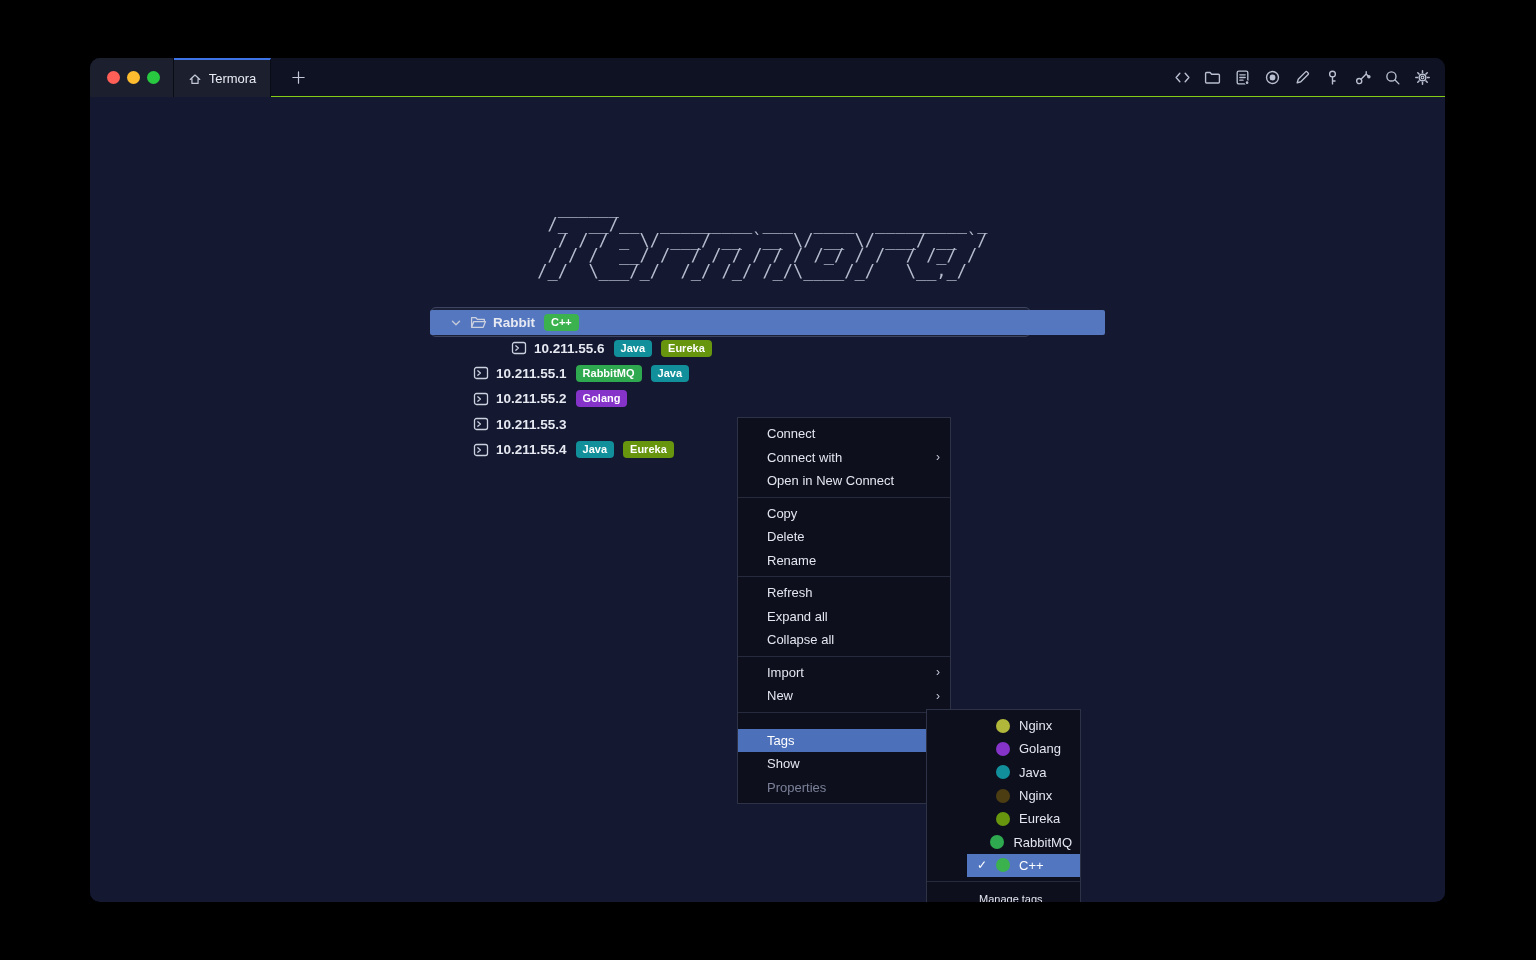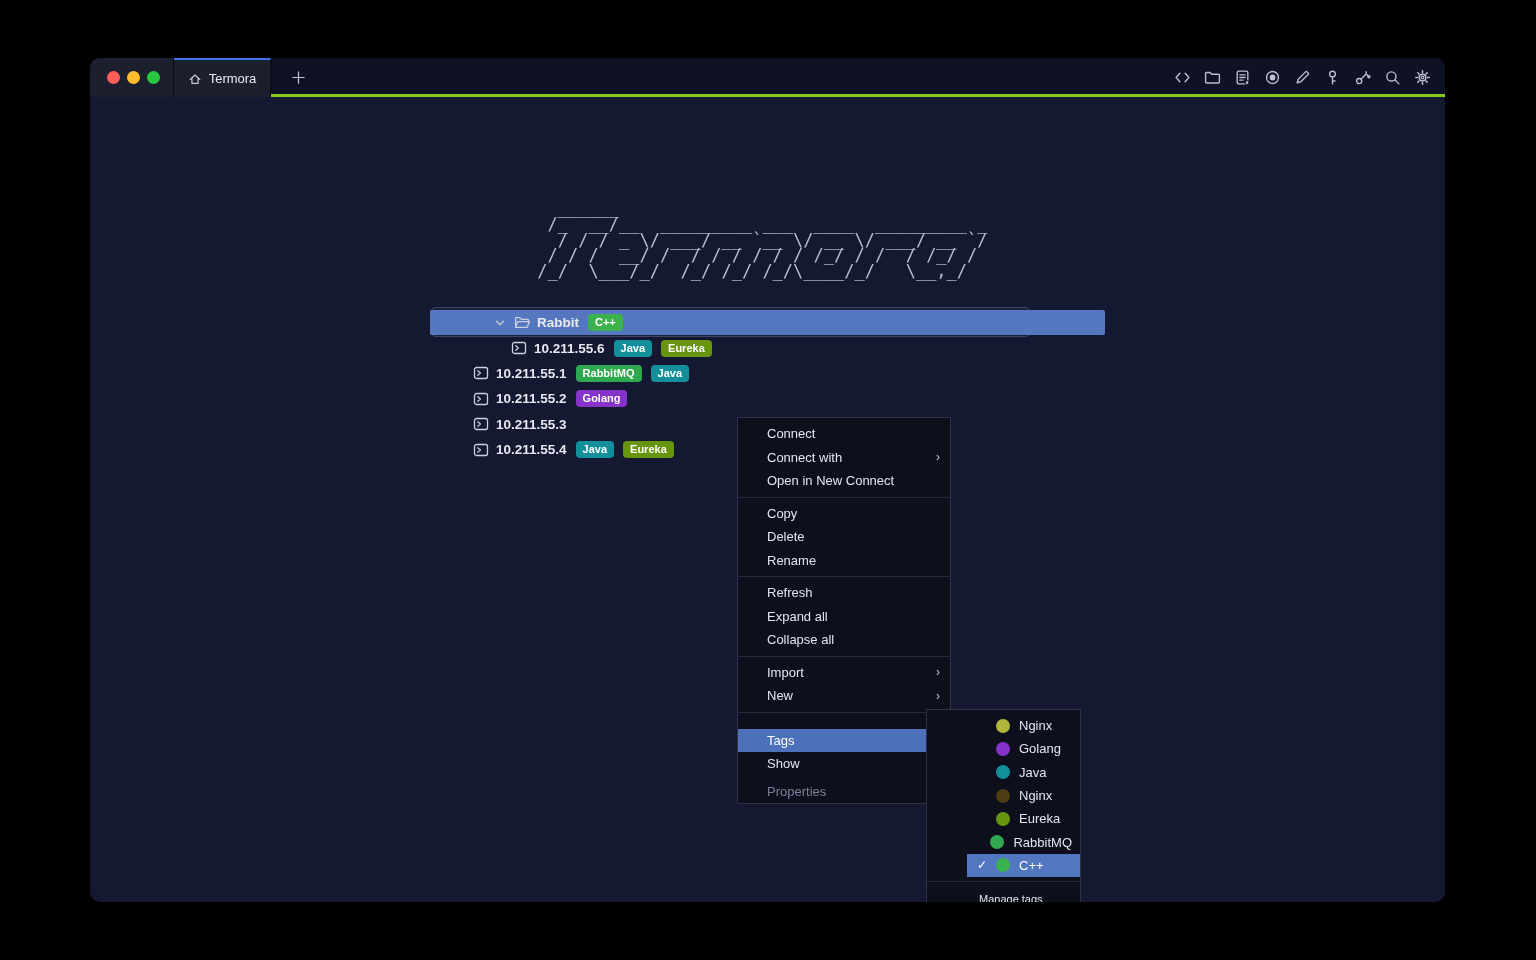--- a/index.html
+++ b/index.html
@@ -4,21 +4,21 @@
 <style>
   * { margin:0; padding:0; box-sizing:border-box; }
   html,body { width:1536px; height:960px; background:#000; font-family:"Liberation Sans", sans-serif; }
   .stage { position:relative; width:1536px; height:960px; background:#000; overflow:hidden; }
 
   .window { position:absolute; left:90px; top:58px; width:1355px; height:844px;
             background:#141830; border-radius:10px; overflow:hidden;
             box-shadow:0 24px 70px rgba(0,0,0,.65); }
 
   
-  .titlebar { position:relative; height:39px; background:#0f1222; border-bottom:3px solid #84cc16; }
+  .titlebar { position:relative; height:39px; background:#0f1222; border-bottom:1px solid #84cc16; }
   .traffic { position:absolute; left:0; top:0; width:84px; height:39px; background:#1b1f2e;
              border-right:1px solid #090b15; display:flex; align-items:center; padding-left:17px; gap:7px; }
   .dot { width:13px; height:13px; border-radius:50%; }
   .tab { position:absolute; left:84px; top:0; width:97px; height:39px; background:#1b1f2e;
          border-top:2px solid #3d74e8; border-right:1px solid #090b15;
          display:flex; align-items:center; justify-content:center; gap:7px; color:#e9ebf4; font-size:13px; }
   .tab svg { color:#c3c8d8; }
   .tab-add { position:absolute; left:188px; top:0; width:40px; height:39px; display:flex; align-items:center;
              justify-content:center; color:#c3c8d8; cursor:pointer; }
   .tb-icons { position:absolute; right:14px; top:0; height:39px; display:flex; align-items:center; gap:12px; }
@@ -46,21 +46,21 @@
   .tlabel { white-space:nowrap; }
   .badge { margin-left:9px; padding:2px 7px; border-radius:4px; font-size:11px; font-weight:700; color:#fff; line-height:13px; }
 
   
   .menu { position:absolute; background:#0d0f1c; border:1px solid #2e3247; padding:4px 0; z-index:10; }
   .ctx { left:647px; top:320px; width:214px; }
   .mi { height:23.5px; display:flex; align-items:center; padding:0 10px 0 29px; color:#e3e6ef; font-size:13px; position:relative; cursor:pointer; }
   .mi .sub { margin-left:auto; color:#c3c8d8; font-size:12px; }
   .mi.hl { background:#4d70ba; color:#fff;margin-top:16px; }
   .mi.hl .sub { color:#fff; }
-  .mi.disabled { color:#7b8198; cursor:default;align-items:flex-end; }
+  .mi.disabled { color:#7b8198; cursor:default; }
   .msep { border-top:1px solid #262a3c; margin:4px 0; }
 
   .submenu { left:836px; top:612px; width:155px; z-index:11; }
   .tag-mi { height:23.3px; display:flex; align-items:center; padding:0 8px; color:#e3e6ef; font-size:13px; cursor:pointer;margin-left:40px; }
   .tag-mi.hl { background:#5276c0; color:#fff; }
   .tag-check { width:14px; margin-right:7px; font-size:12px; color:#fff; text-align:center; }
   .tag-dot { width:14px; height:14px; border-radius:50%; margin-right:9px; flex:0 0 auto; }
   .manage { height:26px; display:flex; align-items:center; padding-left:52px; color:#e3e6ef; font-size:11px; cursor:pointer; }
 </style>
 </head>
@@ -175,21 +175,21 @@
           <svg width="20" height="20" viewBox="0 0 20 20" fill="none" stroke="currentColor" stroke-width="1.4" stroke-linecap="round" stroke-linejoin="round">
               <path d="M3 7.5h6v6M11 5.5v6h6"></path>
             </svg>
         </span>
       </div>
 
       <div class="tree">
 
 
 
-        <div class="trow selected" style="padding-left:64px">
+        <div class="trow selected" style="padding-left:20px">
           <span class="chev">
               <svg width="12" height="12" viewBox="0 0 12 12" fill="none" stroke="currentColor" stroke-width="1.4" stroke-linecap="round" stroke-linejoin="round">
                 <path d="M2.5 4.2L6 7.8l3.5-3.6"></path>
               </svg>
             </span>
           <span class="ticon">
               <svg width="17" height="17" viewBox="0 0 16 16" fill="none" stroke="currentColor" stroke-width="1.2" stroke-linejoin="round">
                 <path d="M1.5 12.5v-9h4l1.4 1.6h6.6v2M1.5 12.5l2.1-5.4h11l-2.2 5.4z"></path>
               </svg>
             </span>

